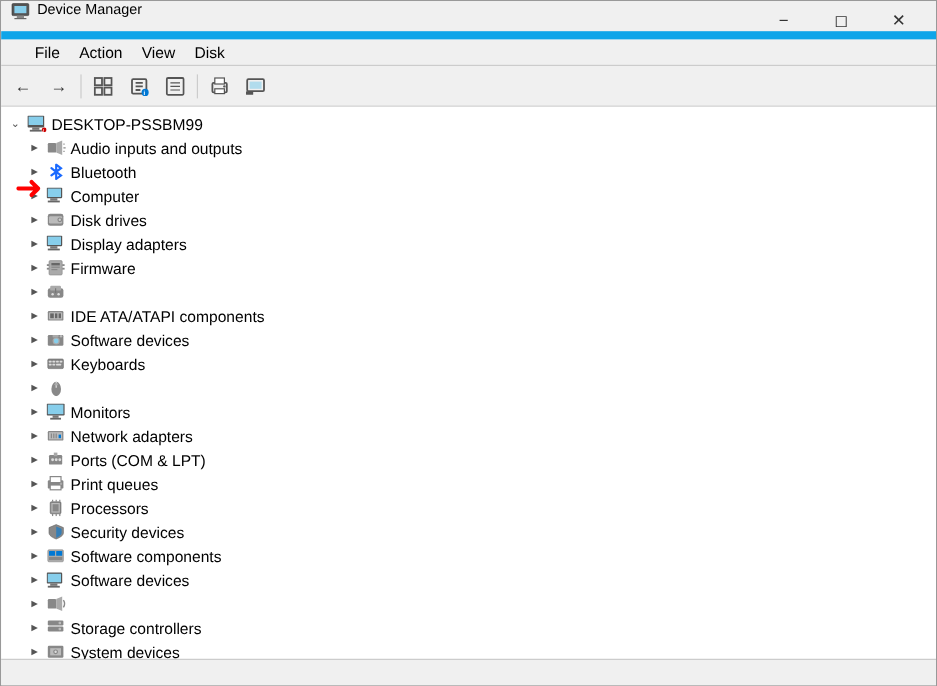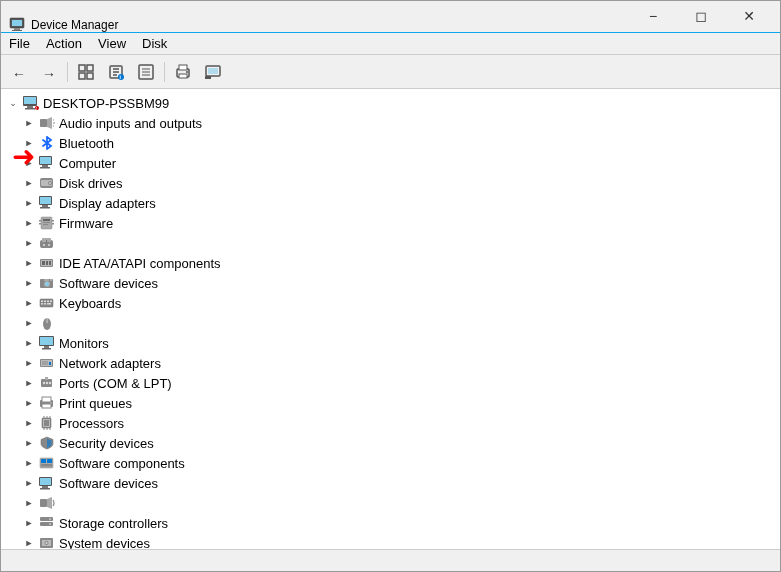--- a/index.html
+++ b/index.html
@@ -18,23 +18,23 @@
       background: #ffffff;
       border: 1px solid #999;
       display: flex;
       flex-direction: column;
       box-shadow: 2px 2px 8px rgba(0,0,0,0.3);
     }
     .title-bar {
       background: #f0f0f0;
       height: 32px;
       display: flex;
-      align-items: flex-end;
+      align-items: flex-start;
       padding: 0 8px;
-      border-bottom: 1px solid #0ea5e9;
+      border-bottom: 7px solid #0ea5e9;
       flex-shrink: 0;
     }
     .title-bar-icon {
       width: 16px;
       height: 16px;
       margin-right: 6px;
       flex-shrink: 0;
     }
     .title-bar-text {
       flex: 1;
@@ -54,21 +54,21 @@
       display: flex;
       align-items: center;
       justify-content: center;
       font-size: 14px;
       color: #333;
     }
     .menu-bar {
       height: 22px;
       display: flex;
       align-items: center;
-      padding: 0 0;
+      padding: 0 20px;
       border-bottom: 1px solid #ccc;
       flex-shrink: 0;
       background: #f0f0f0;
     }
     .menu-item {
       padding: 2px 8px;
       font-size: 13px;
       cursor: pointer;
       color: #000;
     }

